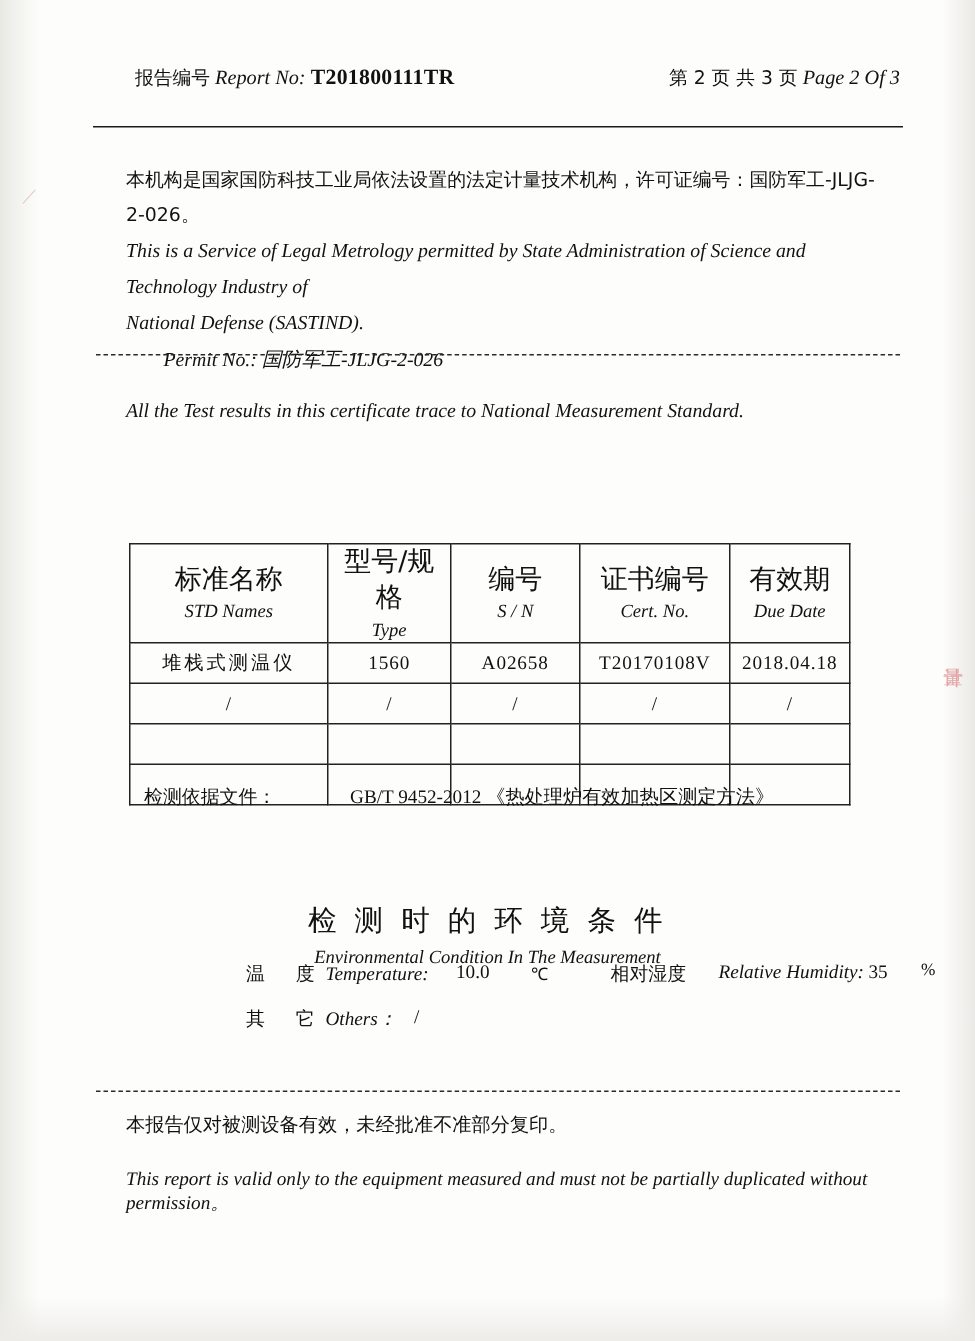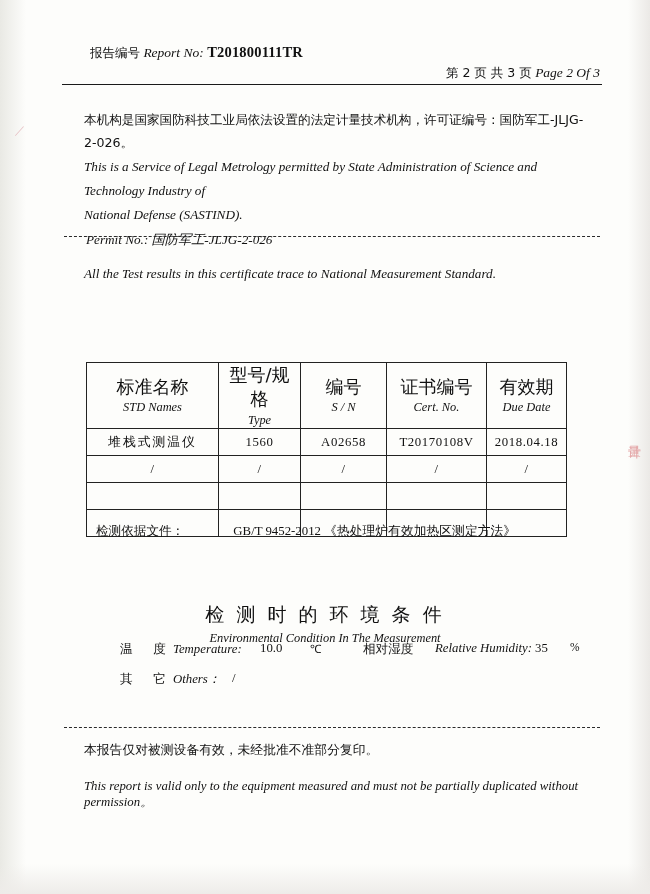--- a/index.html
+++ b/index.html
@@ -56,21 +56,20 @@
   }
   .hdr-left .cn { font-family: "DejaVu Sans", sans-serif; font-size: 12.5px; }
   .hdr-left .en { font-style: italic; font-size: 13.5px; }
   .hdr-left .no { font-weight: bold; font-size: 14.5px; letter-spacing: .2px; }
   .hdr-right {
     position: absolute;
     right: 2px;
     top: 0;
     font-size: 13.5px;
     white-space: nowrap;
-    margin-top: 21px;
   }
   .hdr-right .cn { font-family: "DejaVu Sans", sans-serif; font-size: 12.5px; }
   .hdr-right .en { font-style: italic; font-size: 13.5px; }
 
   .rule {
     position: absolute;
     left: 62px;
     right: 48px;
     border-top: 1px solid #1a1a1a;
   }
@@ -85,21 +84,21 @@
   .cn {
     font-family: "DejaVu Sans", sans-serif;
   }
   .en-i {
     font-style: italic;
   }
 
   .sec-legal { left: 84px; right: 60px; top: 108px; font-size: 13px; }
   .sec-legal .l1 { font-size: 12.6px; }
   .sec-legal .l2, .sec-legal .l3, .sec-legal .l4 { font-size: 13.2px; }
-  .sec-legal .l4 { margin-left: 2px; font-style: italic; }
+  .sec-legal .l4 { margin-left: 25px; font-style: italic; }
 
   .sec-trace { left: 84px; right: 60px; top: 262px; font-size: 13px; }
   .sec-trace .l1 { font-size: 12.6px; }
   .sec-trace .l2 { font-size: 13.2px; }
 
   .std-title {
     position: absolute;
     left: 0; right: 0;
     top: 316px;
     text-align: center;
@@ -137,21 +136,21 @@
   .sec-ref .row1 { font-size: 12.8px; }
   .sec-ref .row1 .lbl { font-family: "DejaVu Sans", sans-serif; font-size: 12.6px; }
   .sec-ref .row1 .val { margin-left: 46px; }
   .sec-ref .row2 { margin-top: 14px; font-style: italic; font-size: 12.8px; }
 
   .env-title { position: absolute; left: 0; right: 0; top: 600px; text-align: center; line-height: 1.5; }
   .env-title .cn { font-family: "DejaVu Sans", sans-serif; font-size: 19px; letter-spacing: 3px; }
   .env-title .en { font-style: italic; font-size: 12.4px; }
 
   .env-rows { position: absolute; left: 120px; right: 60px; top: 641px; font-size: 12.8px; }
-  .env-rows .r { position: relative; height: 30px; }
+  .env-rows .r { position: relative; height: 30px; margin-left: 44px; }
   .env-rows .lbl-cn { font-family: "DejaVu Sans", sans-serif; letter-spacing: 4px; font-size: 12.6px; }
   .env-rows .lbl-en { font-style: italic; }
   .env-rows .temp-val { position: absolute; left: 140px; }
   .env-rows .temp-unit { position: absolute; left: 190px; font-size: 11.5px; }
   .env-rows .hum-lbl-cn { position: absolute; left: 243px; font-family: "DejaVu Sans", sans-serif; font-size: 12.6px; }
   .env-rows .hum-lbl-en { position: absolute; left: 315px; font-style: italic; }
   .env-rows .hum-val { position: absolute; left: 415px; }
   .env-rows .hum-unit { position: absolute; left: 450px; font-size: 11.5px; }
   .env-rows .oth-val { position: absolute; left: 112px; }
 

